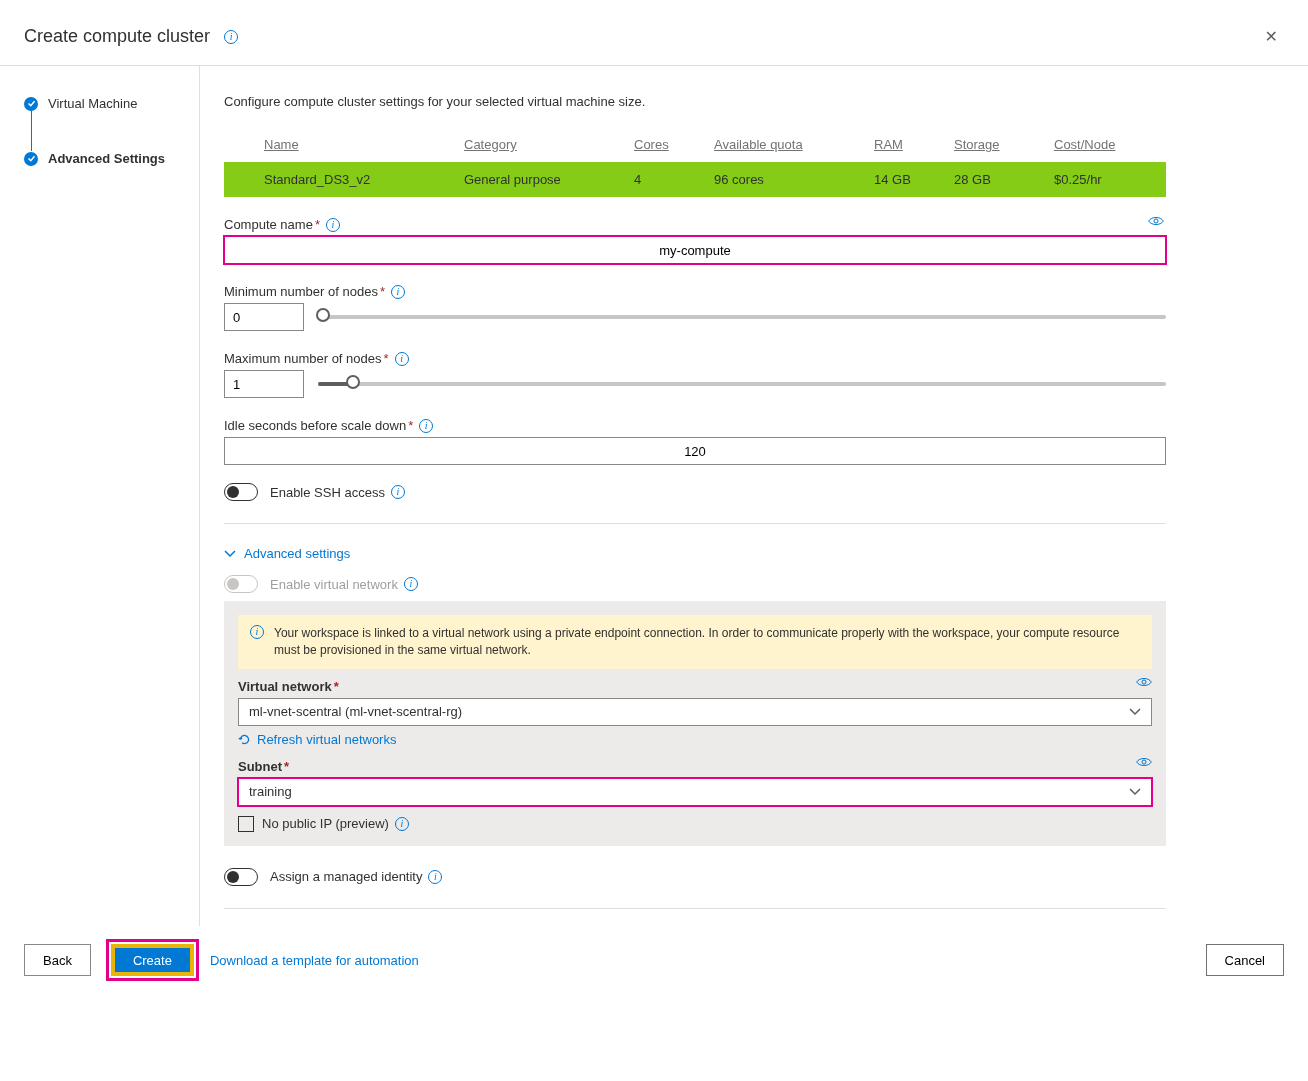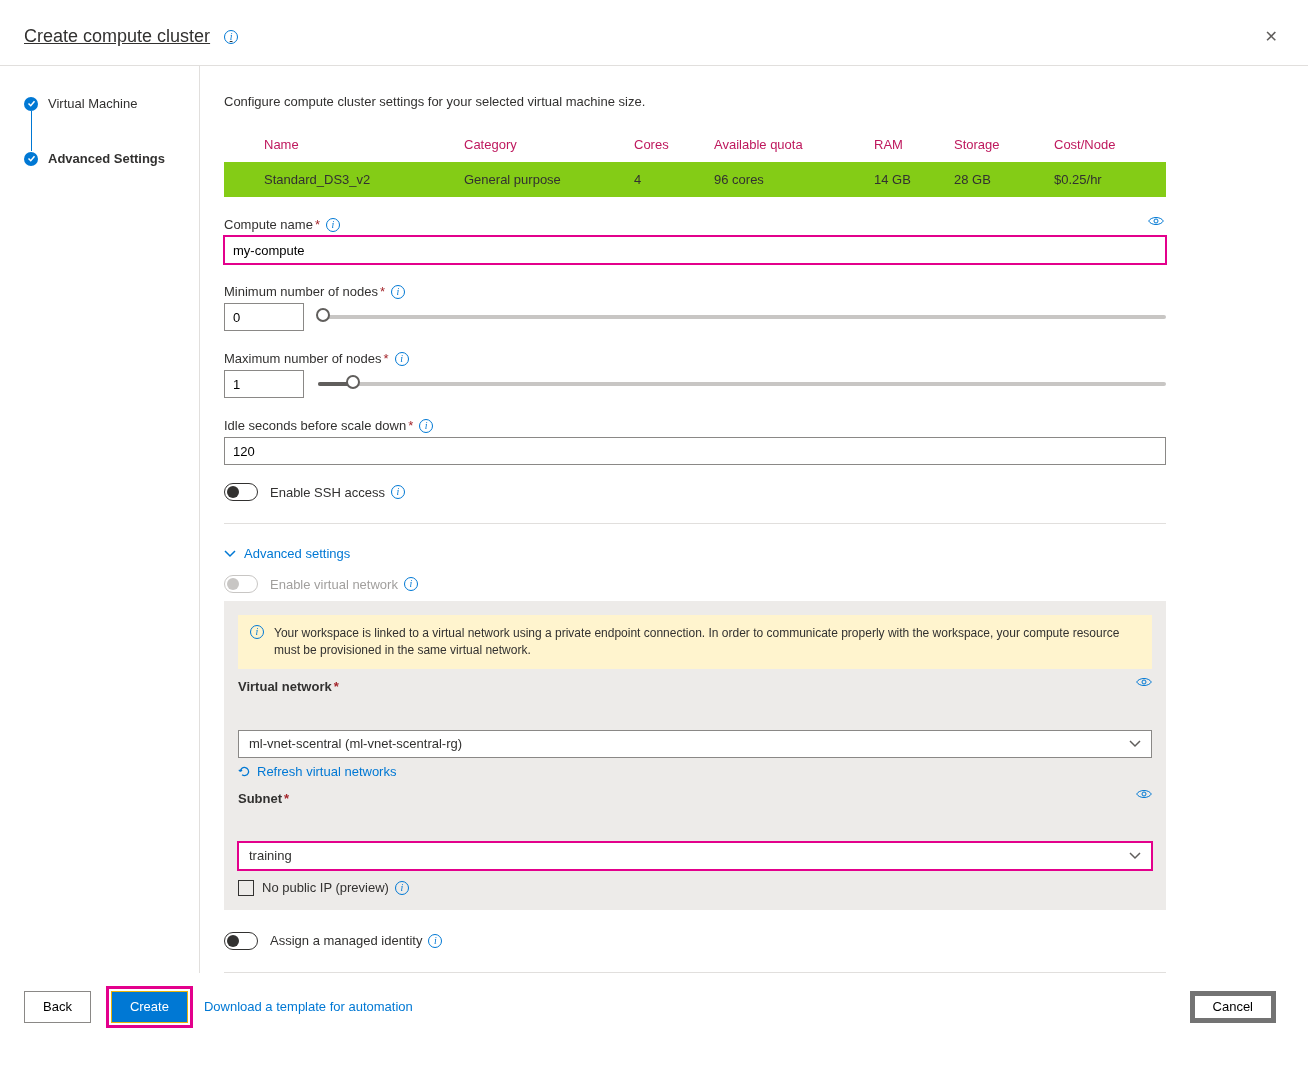--- a/index.html
+++ b/index.html
@@ -14,21 +14,20 @@
       border-bottom: 1px solid #e1dfdd;
       display: flex;
       align-items: center;
       justify-content: space-between;
     }
     .header-title {
       font-size: 18px;
       font-weight: 400;
       display: flex;
       align-items: center;
-      text-decoration: underline;
     }
     .header .info-icon { margin-left: 14px; }
     .close-x { font-size: 16px; color: #605e5c; cursor: pointer; }
     .layout { display: flex; min-height: 860px; }
     .sidebar {
       width: 200px;
       border-right: 1px solid #e1dfdd;
       padding: 30px 0 0 24px;
     }
     .step { display: flex; align-items: center; margin-bottom: 0; font-size: 13px; }
@@ -37,36 +36,36 @@
       display: inline-flex; align-items: center; justify-content: center; margin-right: 10px;
     }
     .step .check svg { width: 9px; height: 9px; fill: #fff; }
     .step-connector { width: 1px; height: 40px; background: #0078d4; margin-left: 7px; }
     .step.active { font-weight: 600; }
     .main { flex: 1; padding: 28px 24px 0 24px; max-width: 990px; }
     h1.section-title { font-size: 18px; font-weight: 600; margin-bottom: 4px; }
     .section-desc { font-size: 13px; color: #323130; margin-bottom: 18px; }
     .vm-table { width: 100%; font-size: 13px; }
     .vm-head, .vm-row { display: grid; grid-template-columns: 200px 170px 80px 160px 80px 100px 1fr; padding: 10px 0 10px 40px; }
-    .vm-head { color: #be185d; }
+    .vm-head { color: #737373; text-decoration: underline; }
     .vm-row { background: #84cc16; }
     .field-block { margin-top: 20px; position: relative; }
     .field-label { font-size: 13px; margin-bottom: 4px; display: inline-flex; align-items: center; }
     .req { color: #a4262c; margin-left: 2px; }
     .info-icon {
       display: inline-flex; align-items:center; justify-content:center;
       width:14px; height:14px; border-radius:50%; border:1px solid #0078d4;
       color:#0078d4; font-size:10px; font-style: italic; font-family: Georgia, serif;
       margin-left:6px; cursor: default; line-height:1;
     }
     .eye-icon { position: absolute; right: 2px; top: -2px; }
     .eye-icon svg { width:16px; height:12px; fill:none; stroke:#0078d4; stroke-width:1.5; }
     input[type=text].wide, .select-full {
       width: 100%; height: 28px; border: 1px solid #8a8886; padding: 0 8px;
-      font-size: 13px; font-family: inherit; background:#fff;
+      font-size: 13px; font-family: inherit; background:#fff;text-align:center;
     }
     .highlight-red { outline: 2px solid #e3008c; outline-offset: -1px; }
     .highlight-red-btn { outline: 3px solid #e3008c; outline-offset: 2px; }
     .slider-row { display:flex; align-items:center; gap:14px; }
     .num-box { width:80px; height:28px; border:1px solid #8a8886; padding:0 8px; font-size:13px; font-family:inherit; }
     .slider-track { flex:1; height:4px; background:#c8c6c4; border-radius:2px; position:relative; }
     .slider-handle { width:14px; height:14px; border:2px solid #605e5c; background:#fff; border-radius:50%; position:absolute; top:-7px; }
     .toggle-row { display:flex; align-items:center; margin-top:18px; }
     .toggle {
       width:34px; height:18px; border:1px solid #323130; border-radius:10px; position:relative;
@@ -79,36 +78,36 @@
     .advanced-link .chev { width:12px; height:12px; margin-right:8px; }
     .panel {
       background:#edebe9; padding:14px; margin-top:8px;
     }
     .info-banner {
       background:#fff4ce; padding:10px 14px 10px 36px; position:relative; font-size:12px; color:#323130;
       line-height:1.4;
     }
     .info-banner .info-icon { position:absolute; left:12px; top:10px; margin:0; }
     .panel .field-label { margin-top:10px; font-weight:600; }
-    .select-full { display:flex; align-items:center; justify-content:space-between; padding:0 10px; cursor:pointer;margin-top:32px; }
+    .select-full { display:flex; align-items:center; justify-content:space-between; padding:0 10px; cursor:pointer; }
     .chev-down { width:12px; height:12px; }
     .refresh-link { color:#0078d4; font-size:13px; margin-top:6px; display:inline-flex; align-items:center; cursor:pointer; }
     .refresh-link svg { width:13px; height:13px; margin-right:6px; fill:none; stroke:#0078d4; stroke-width:1.5; }
     .checkbox-row { display:flex; align-items:center; margin-top:10px; }
     .checkbox { width:16px; height:16px; border:1px solid #323130; margin-right:8px; cursor:pointer; }
     .divider { height:1px; background:#e1dfdd; margin:22px 0 0 0; }
     .footer {
       display:flex; align-items:center; padding:18px 24px 18px 24px;
       position:relative;
     }
     .btn { height:32px; padding:0 18px; font-size:13px; font-family:inherit; cursor:pointer; }
     .btn-back { background:#fff; border:1px solid #8a8886; margin-right:20px; }
-    .btn-primary { background:#0078d4; color:#fff; border:1px solid #eab308; margin-right:16px; }
+    .btn-primary { background:#0078d4; color:#fff; border:4px solid #eab308; margin-right:16px; }
     .tmpl-link { color:#0078d4; font-size:13px; }
-    .btn-cancel { background:#fff; border:5px solid #737373; position:absolute; right:32px; }
+    .btn-cancel { background:#fff; border:1px solid #737373; position:absolute; right:24px; }
     .disabled-text { color:#a19f9d; }
     .panel-label-row { display:flex; justify-content:space-between; align-items:center; }
   </style>
 </head>
 <body>
 
 <div class="header">
   <div class="header-title">
     <span>Create compute cluster</span>
     <span class="info-icon">i</span>

